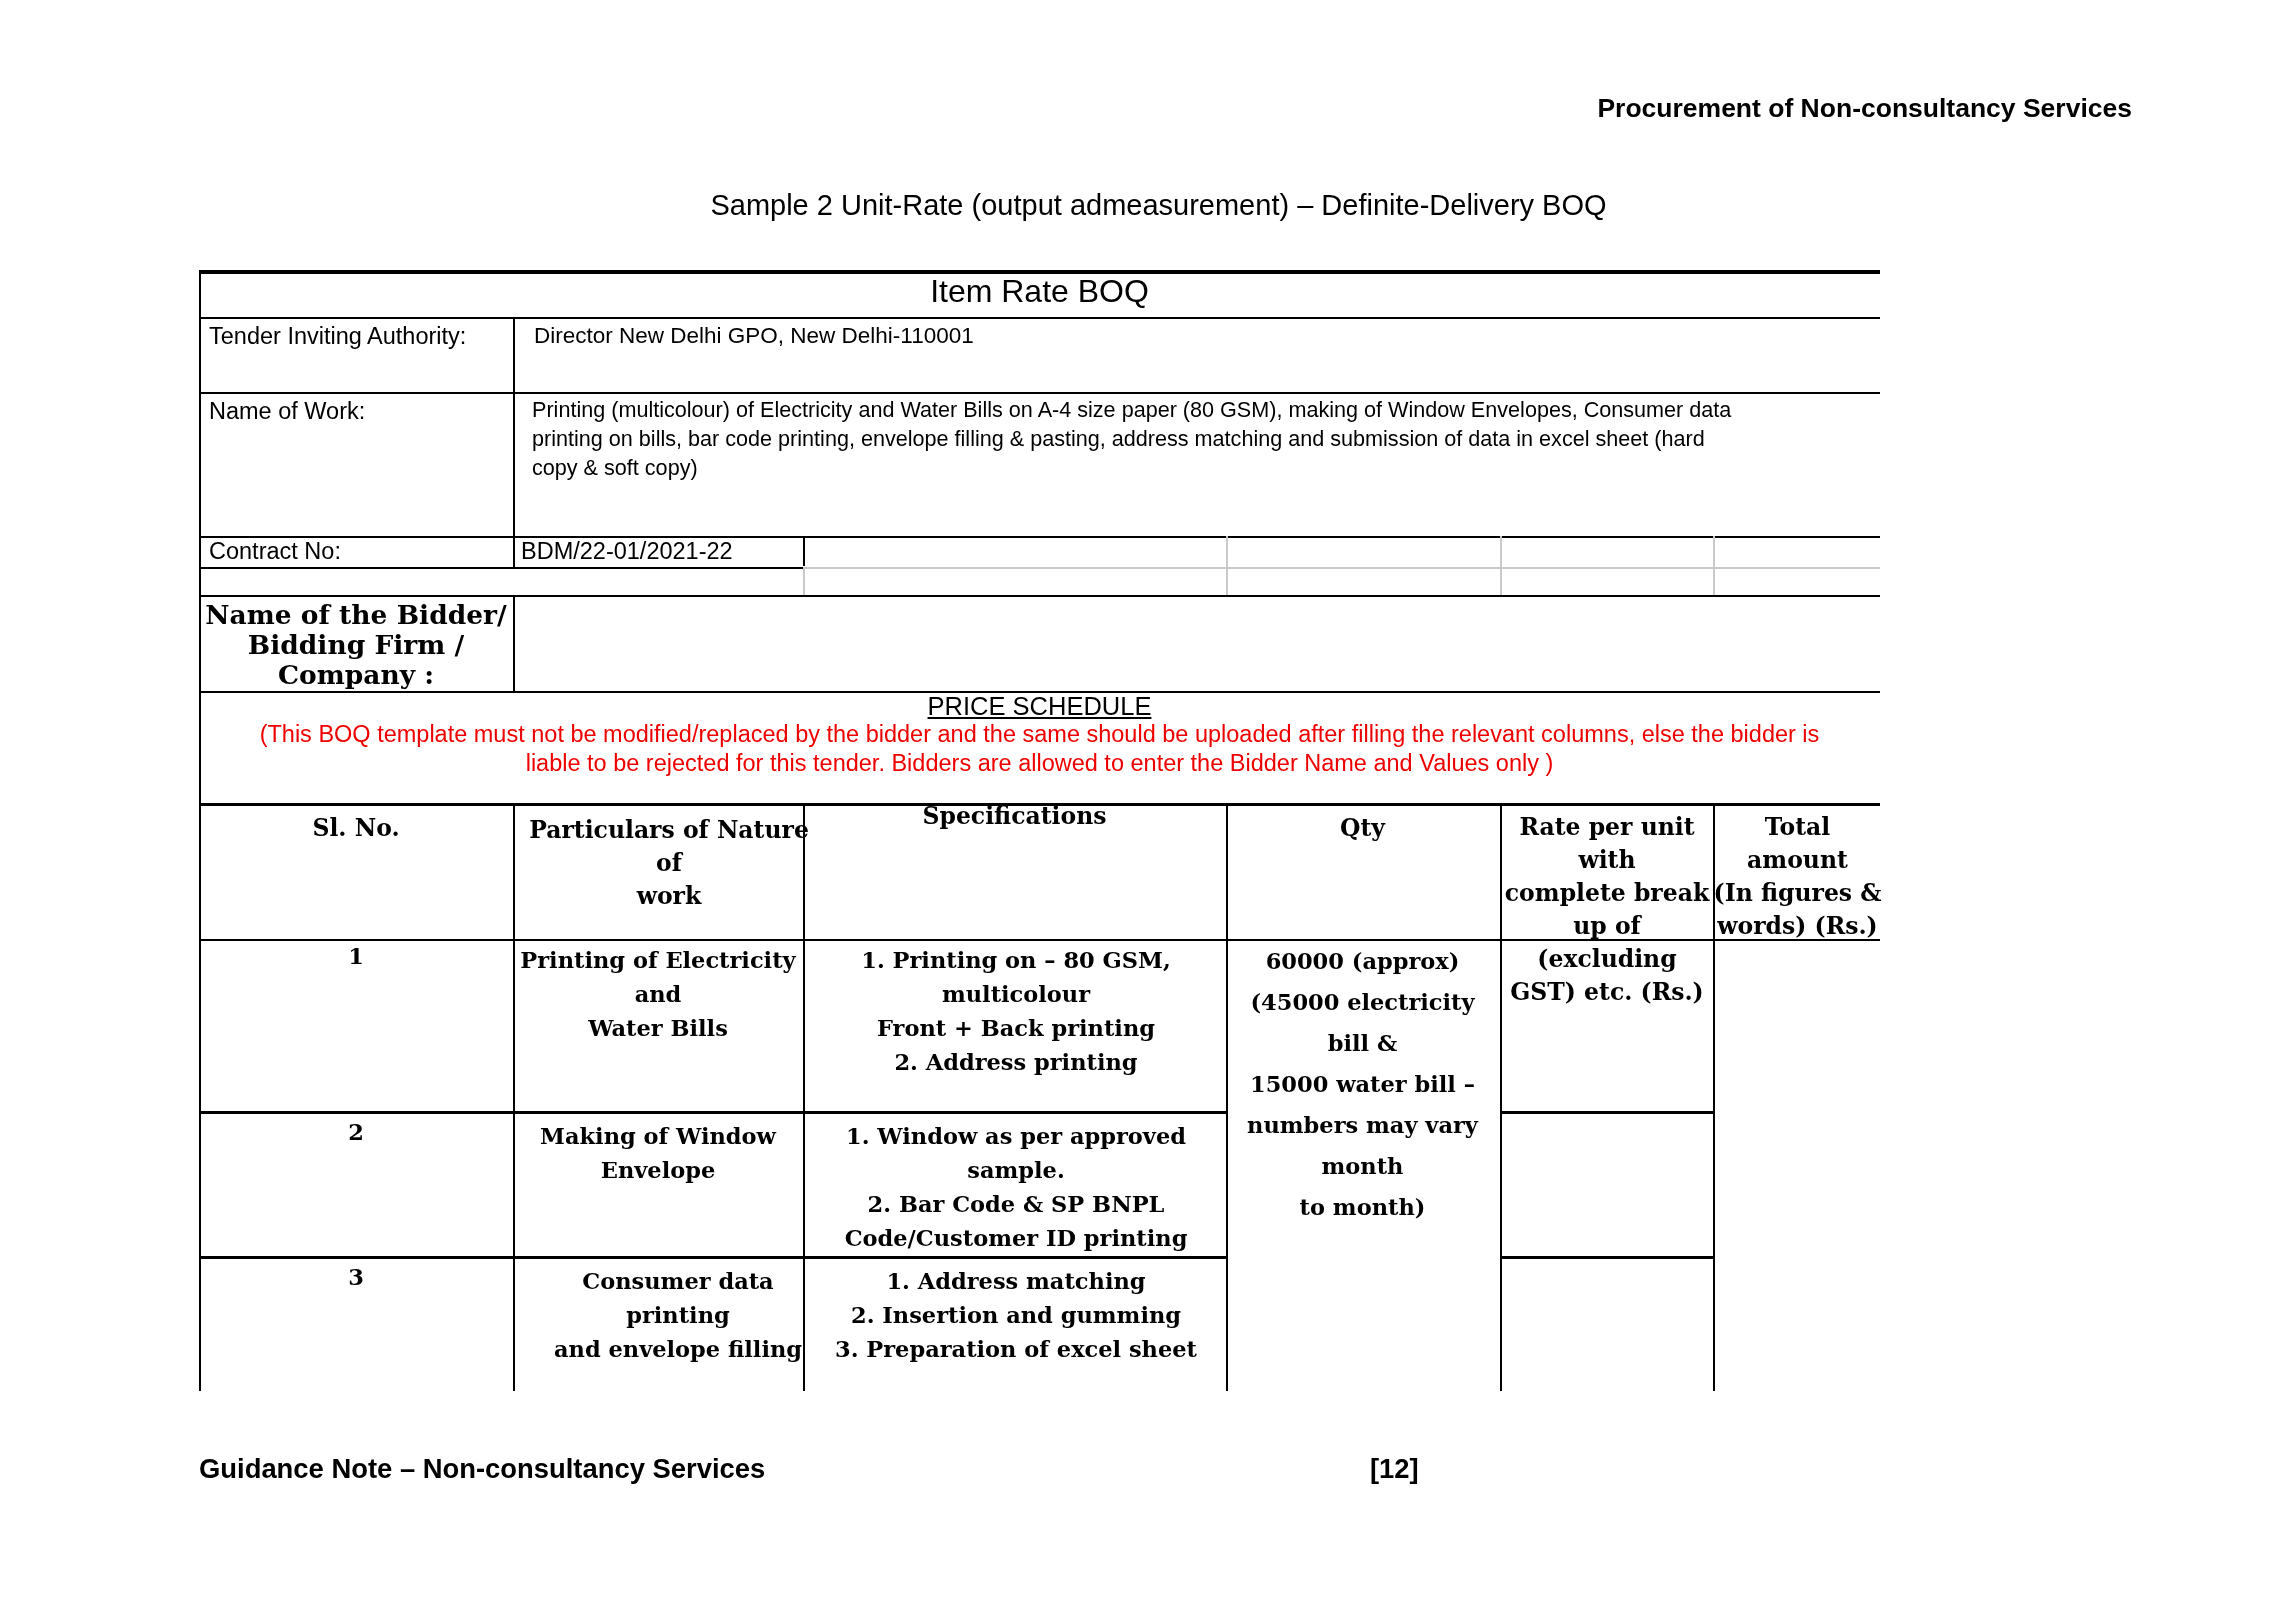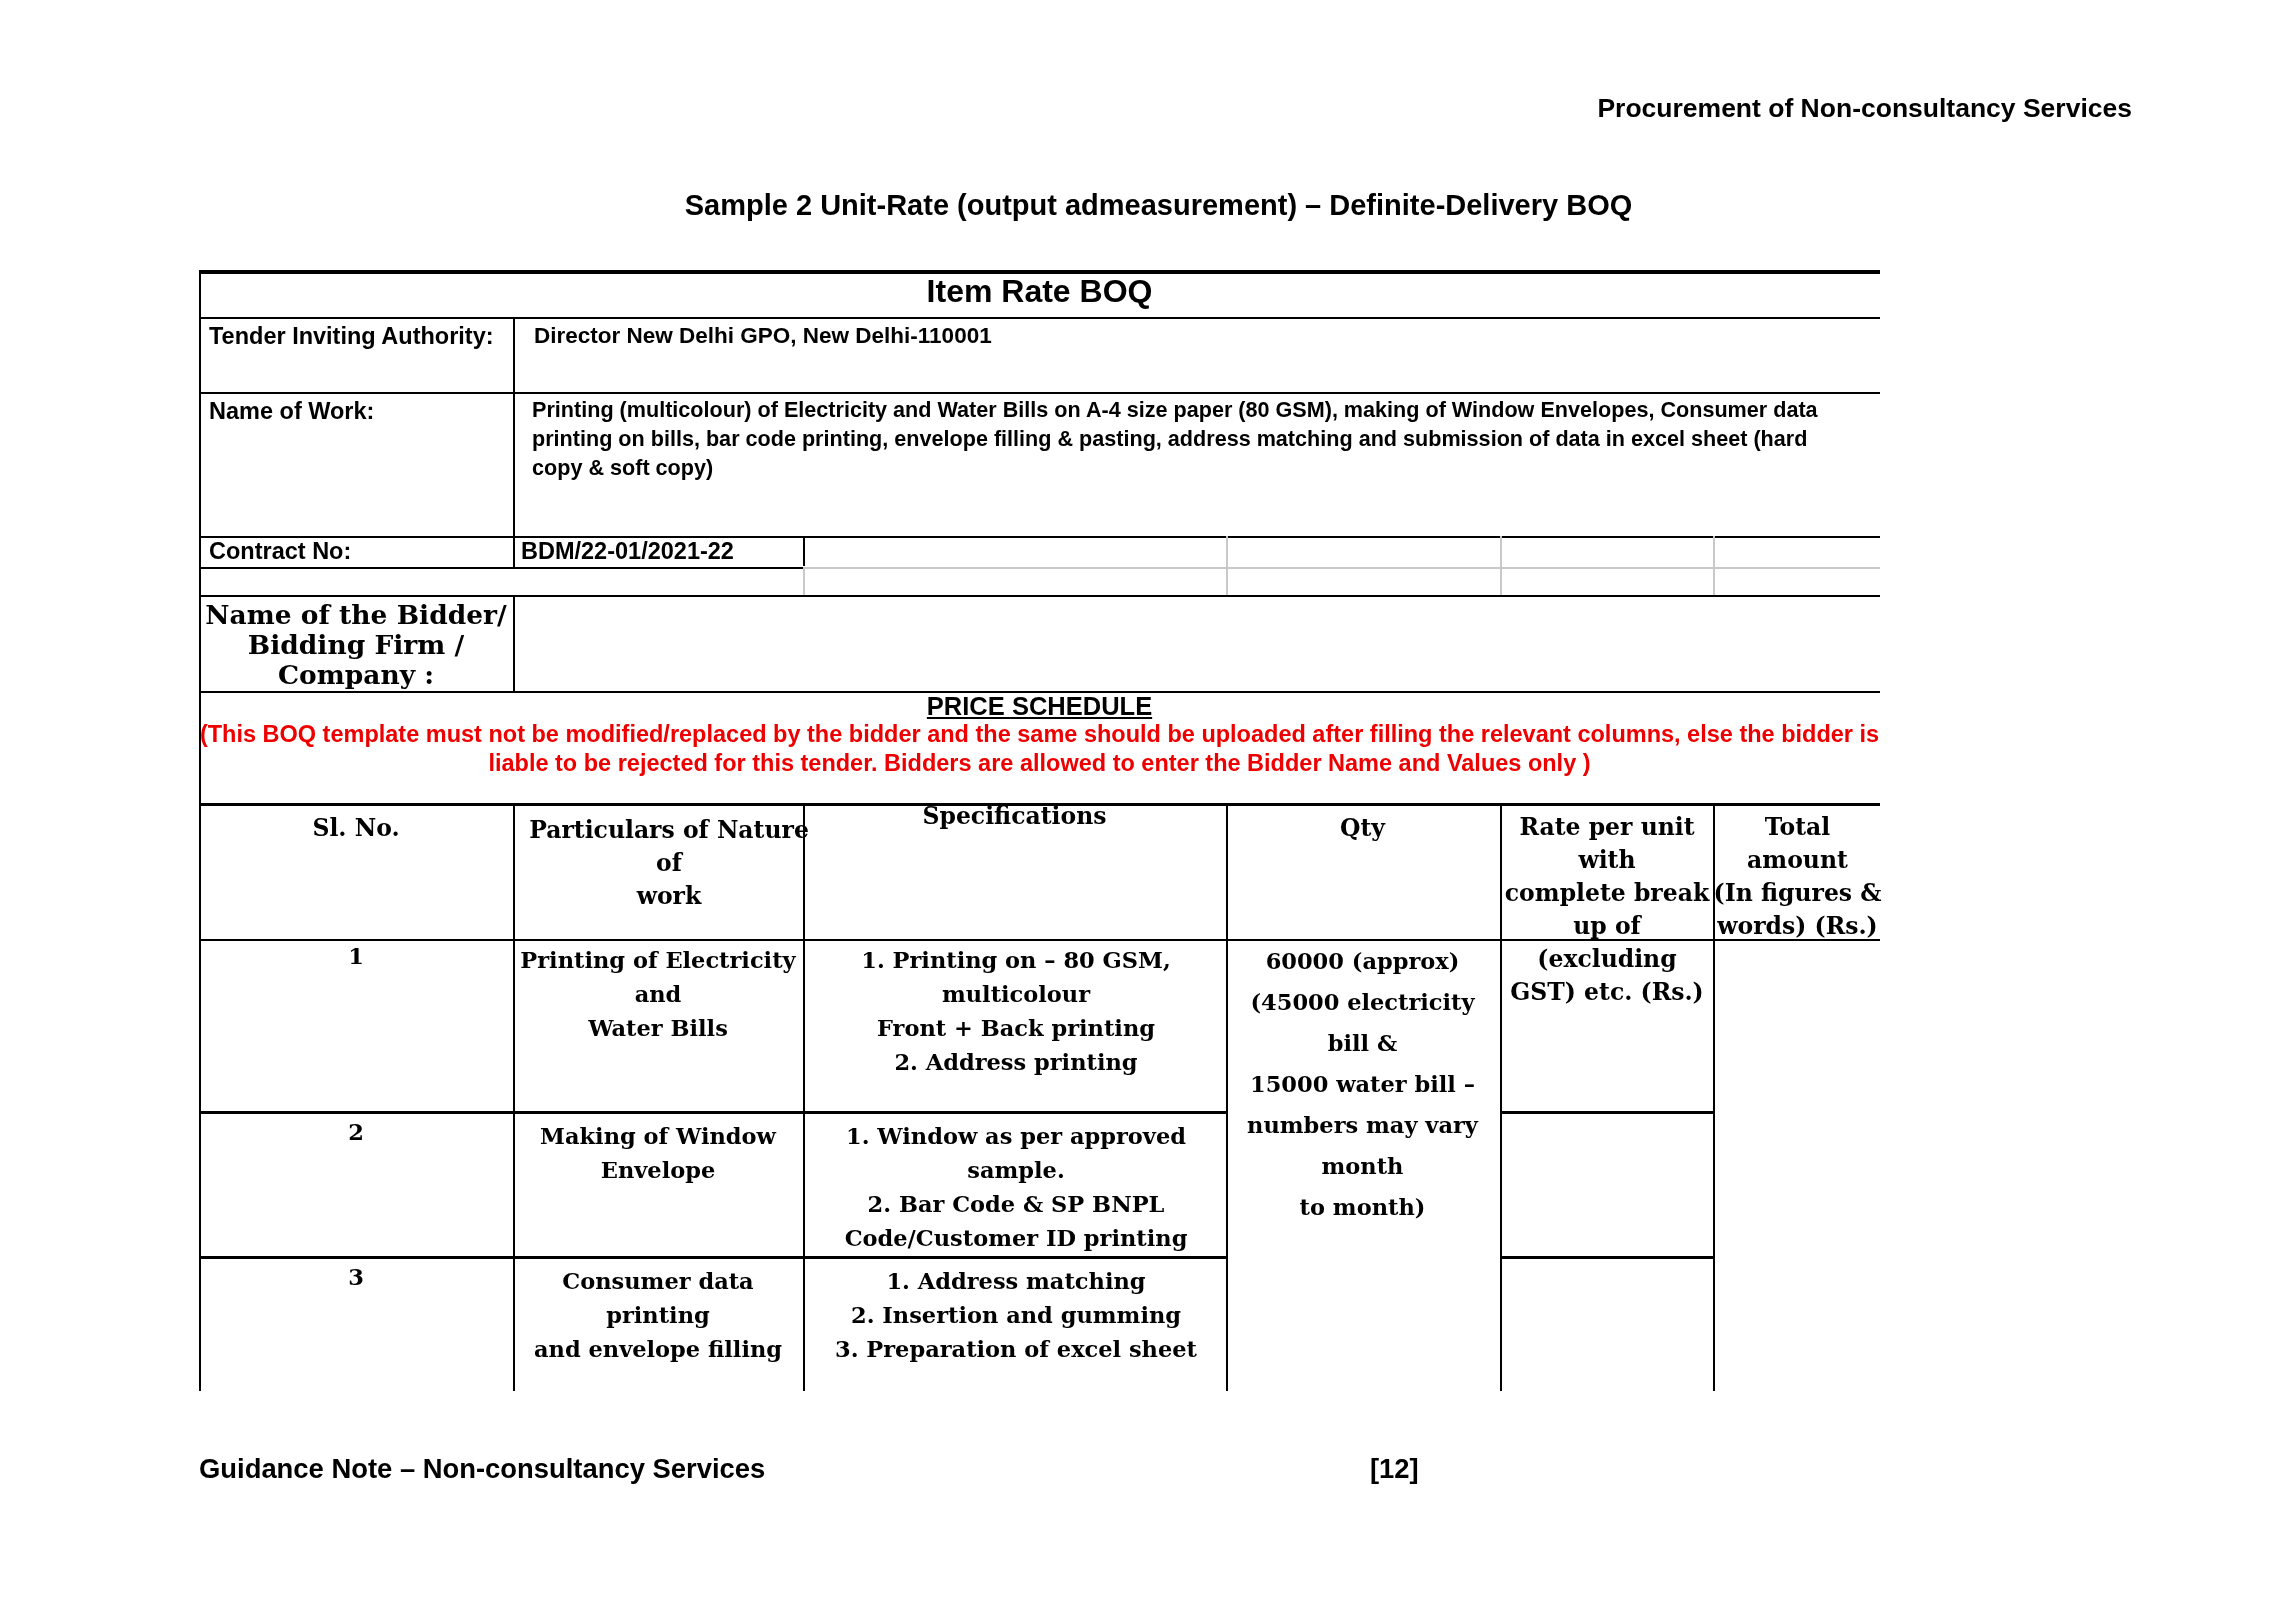--- a/index.html
+++ b/index.html
@@ -7,21 +7,21 @@
     position:relative;
     width:2293px;height:1621px;
     background:#ffffff;
     font-family:"Liberation Sans","DejaVu Sans",sans-serif;
     color:#000;
     overflow:hidden;
   }
   .abs{position:absolute;font-weight:bold;}
   .pre{white-space:pre-line;}
   .ctr{text-align:center;}
-  .sans-b{font-family:"Liberation Sans","DejaVu Sans",sans-serif;font-weight:bold;}
+  .sans-b{font-family:"Liberation Sans","DejaVu Sans",sans-serif;font-weight:normal;}
   .serif{font-family:"DejaVu Serif","Liberation Serif",serif;}
   .serif-b{font-family:"DejaVu Serif","Liberation Serif",serif;font-weight:bold;}
   .hl{position:absolute;background:#000;}
   .vl{position:absolute;background:#000;width:2px;}
   .faint{background:#c9c9c9;}
 </style>
 </head>
 <body>
 
 <div id="page">
@@ -113,21 +113,21 @@
 
   <div class="abs serif ctr" style="left:199px;top:1119px;width:314px;font-size:22.5px;">2</div>
   <div class="abs serif ctr pre" style="left:513px;top:1119px;width:290px;font-size:22.5px;line-height:34px;">Making of Window
 Envelope</div>
   <div class="abs serif ctr pre" style="left:807px;top:1119px;width:418px;font-size:22.5px;line-height:34px;">1.  Window as per approved sample.
 2.  Bar Code &amp; SP BNPL
 Code/Customer ID printing</div>
   <div class="abs" style="left:1502px;top:1114px;width:210px;height:141px;"></div>
 
   <div class="abs serif ctr" style="left:199px;top:1264px;width:314px;font-size:22.5px;">3</div>
-  <div class="abs serif ctr pre" style="left:513px;top:1264px;width:290px;font-size:22.5px;line-height:34px;">Consumer data printing
+  <div class="abs serif ctr pre" style="left:513px;top:1264px;width:290px;font-size:22.5px;line-height:34px;padding-left:20px;">Consumer data printing
 and envelope filling</div>
   <div class="abs serif ctr pre" style="left:807px;top:1264px;width:418px;font-size:22.5px;line-height:34px;">1. Address matching
 2. Insertion and gumming
 3. Preparation of excel sheet</div>
   <div class="abs" style="left:1502px;top:1259px;width:210px;height:132px;"></div>
 
   <div class="abs" style="left:199px;top:1453px;font-size:27.4px;">Guidance Note – Non-consultancy Services</div>
   <div class="abs" style="left:1370px;top:1453px;font-size:27.4px;">[12]</div>
 
 </div>

